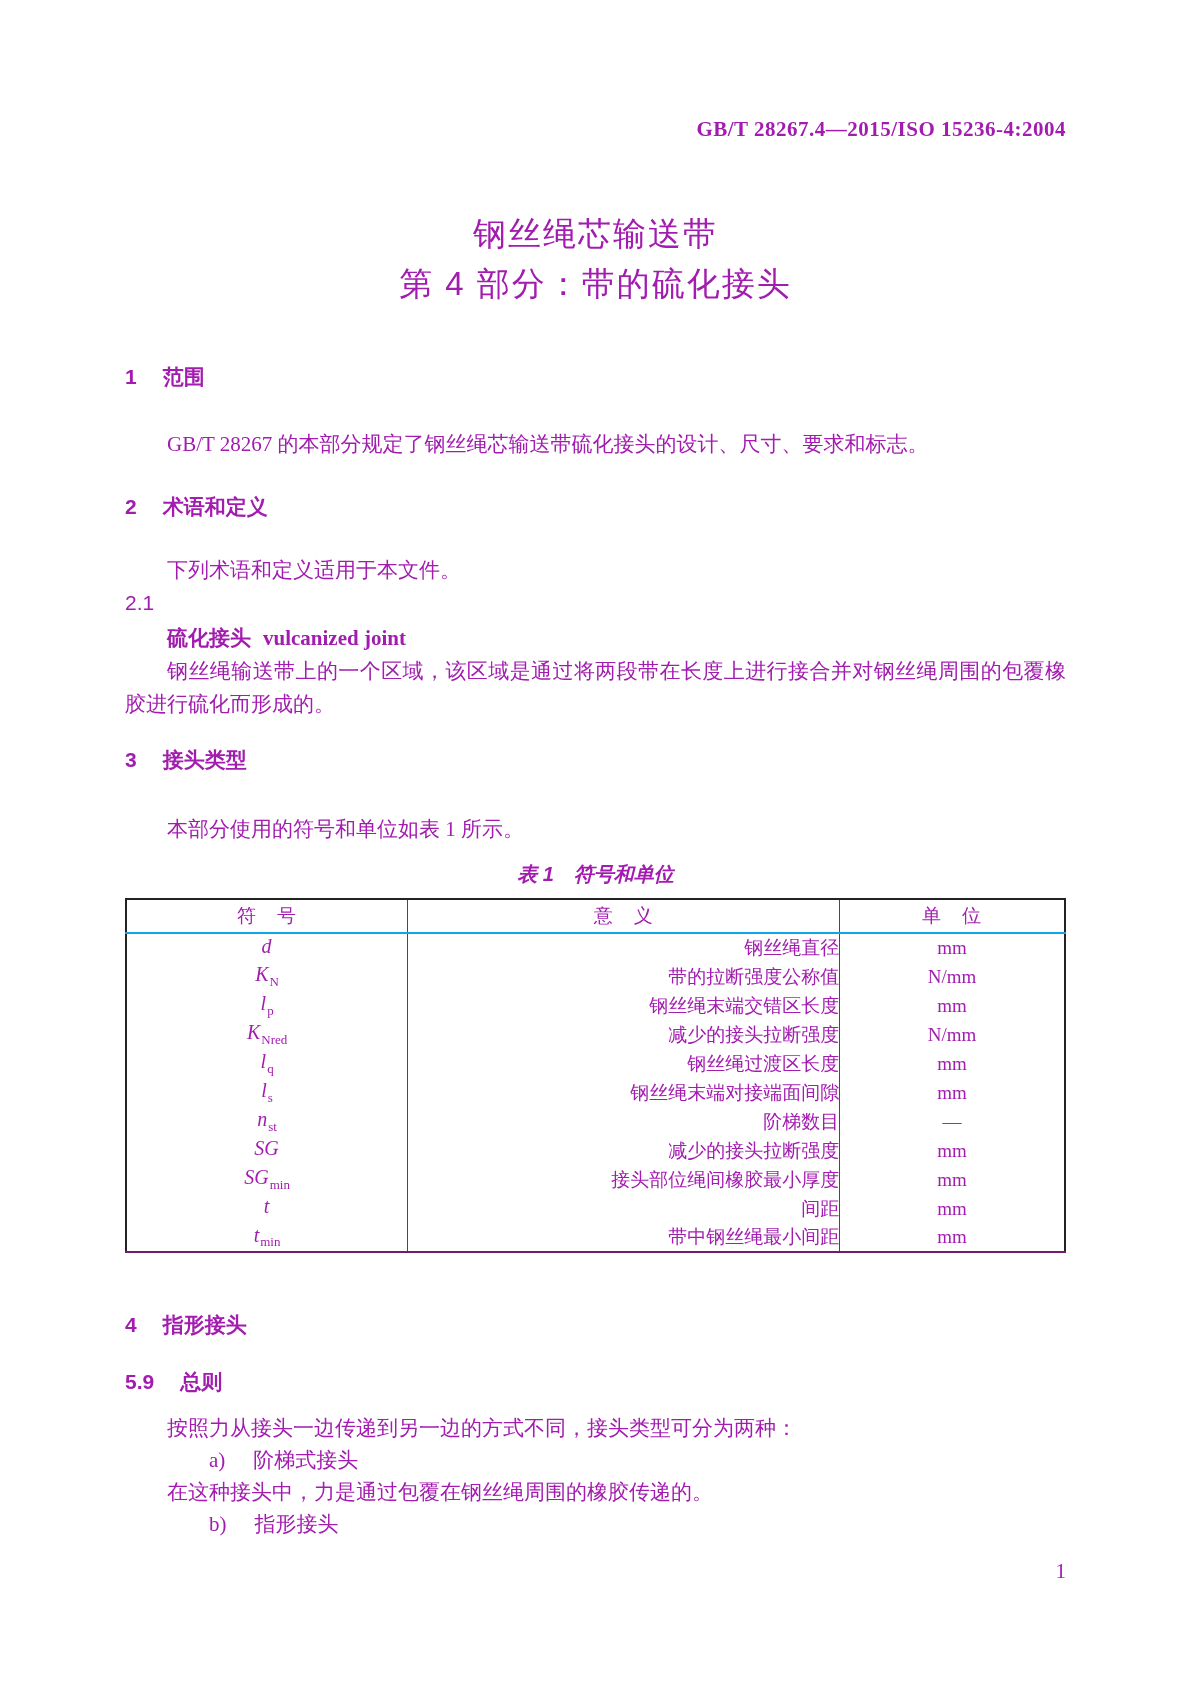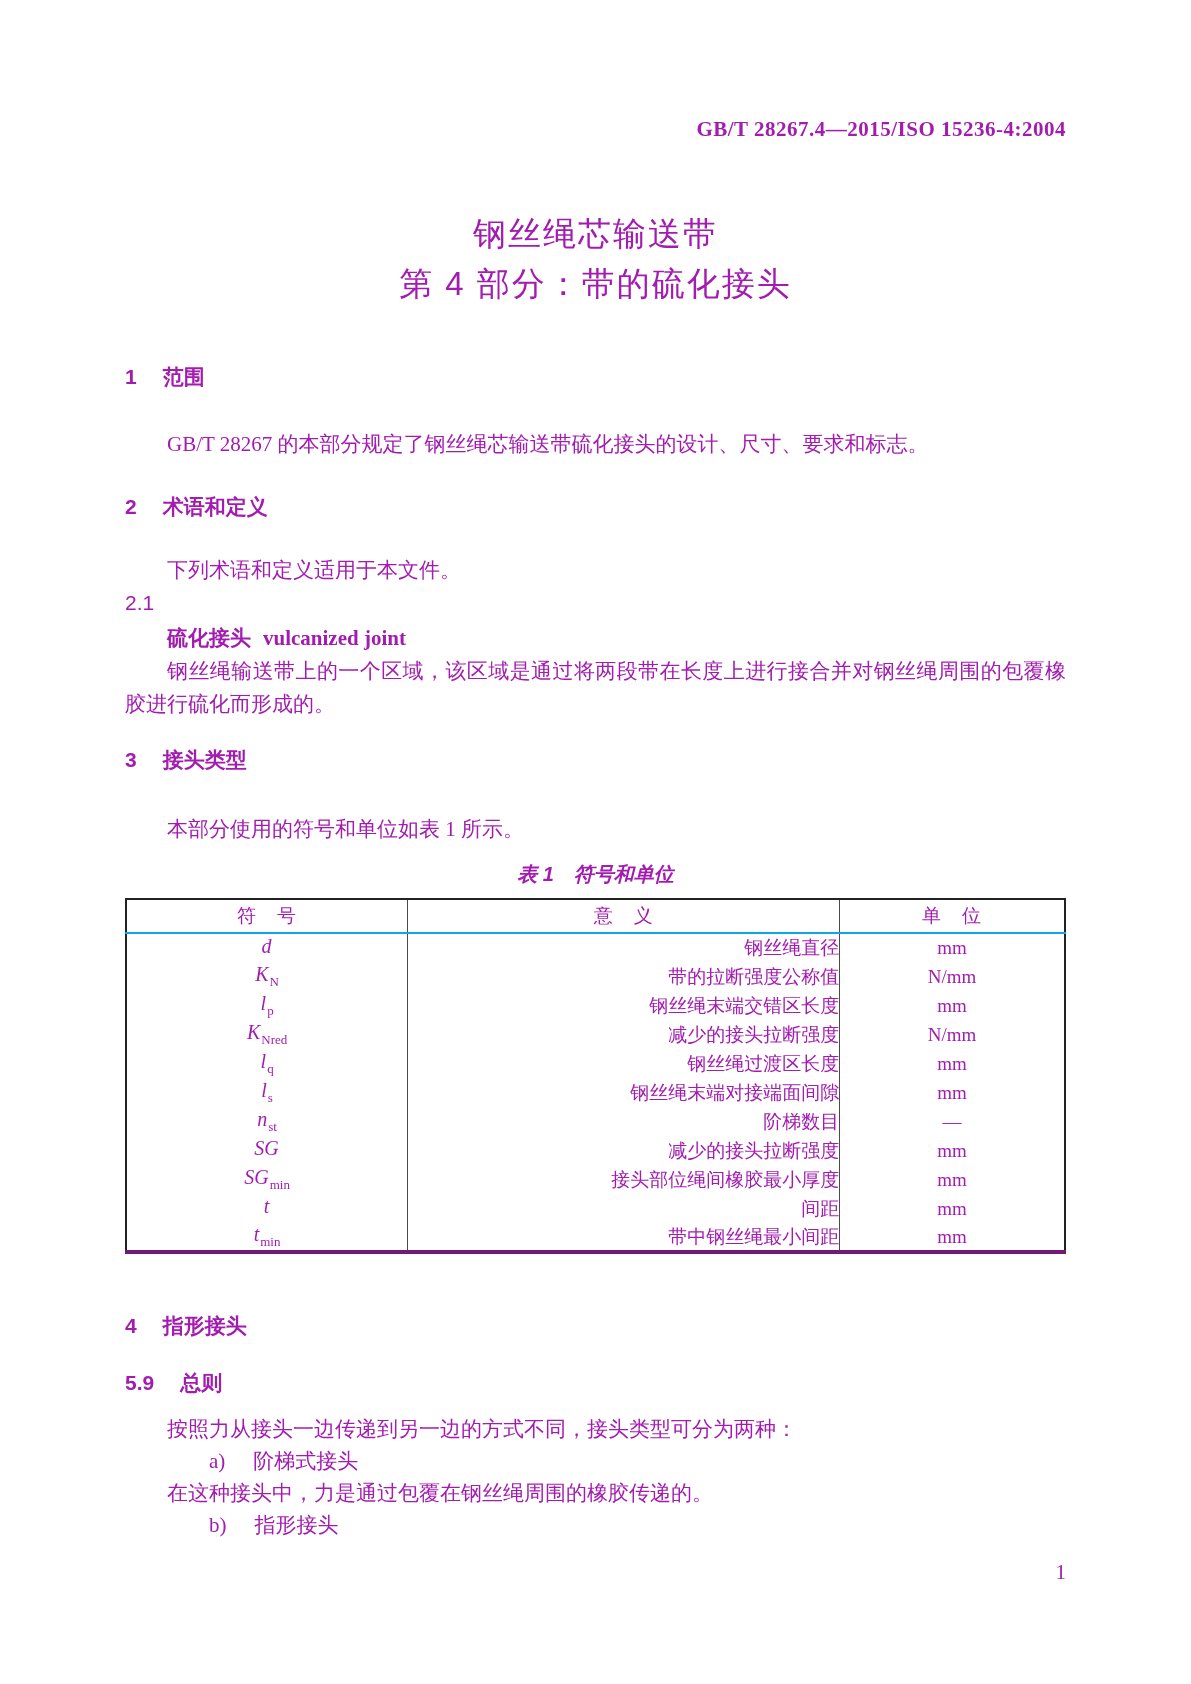--- a/index.html
+++ b/index.html
@@ -89,21 +89,21 @@
     vertical-align: middle;
   }
   table.sym-table th {
     border-top: 2px solid #222;
     border-bottom: 2px solid #0ea5e9;
     height: 34px;
     text-align: center;
     letter-spacing: 1px;
   }
   table.sym-table td { height: 29px; }
-  table.sym-table tr:last-child td { border-bottom: 4px solid #701a75; }
+  table.sym-table tr:last-child td { border-bottom: 2px solid #701a75; }
   table.sym-table th:first-child, table.sym-table td:first-child { border-left: 2px solid #222; }
   table.sym-table th:last-child, table.sym-table td:last-child { border-right: 2px solid #222; }
   col.c-sym { width: 30%; }
   col.c-meaning { width: 46%; }
   col.c-unit { width: 24%; }
   td.cell-sym { text-align: center; }
   td.cell-meaning { text-align: right; padding-left: 22px; }
   td.cell-unit { text-align: center; font-family: "Liberation Serif", "DejaVu Serif", serif; }
   .sym-base { font-style: italic; font-size: 20px; }
   .sym-sub { font-size: 13px; vertical-align: sub; margin-left: 1px; }

